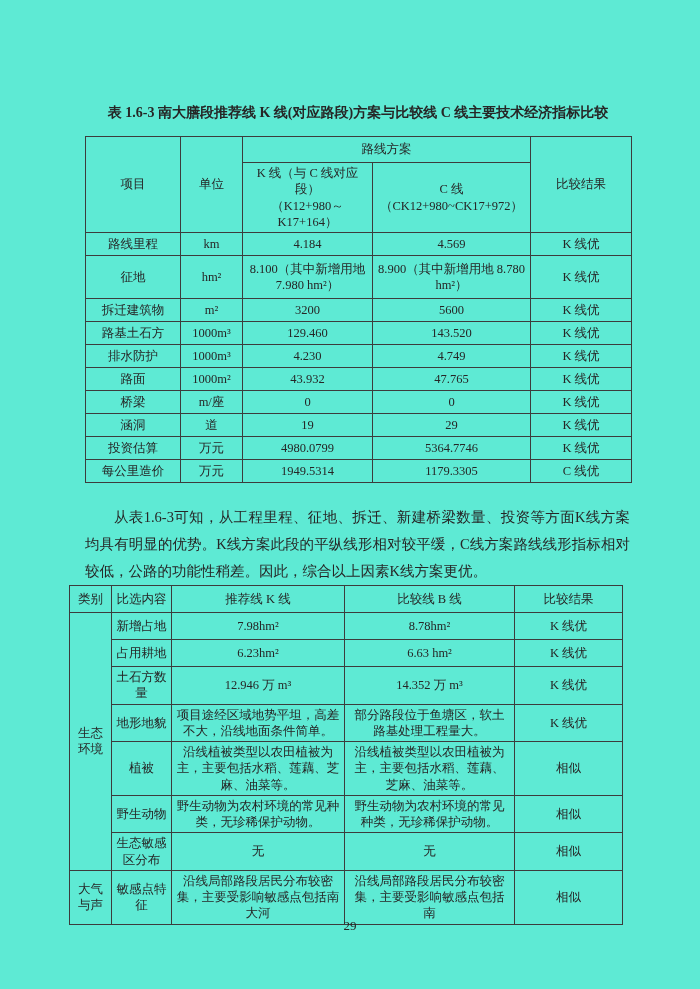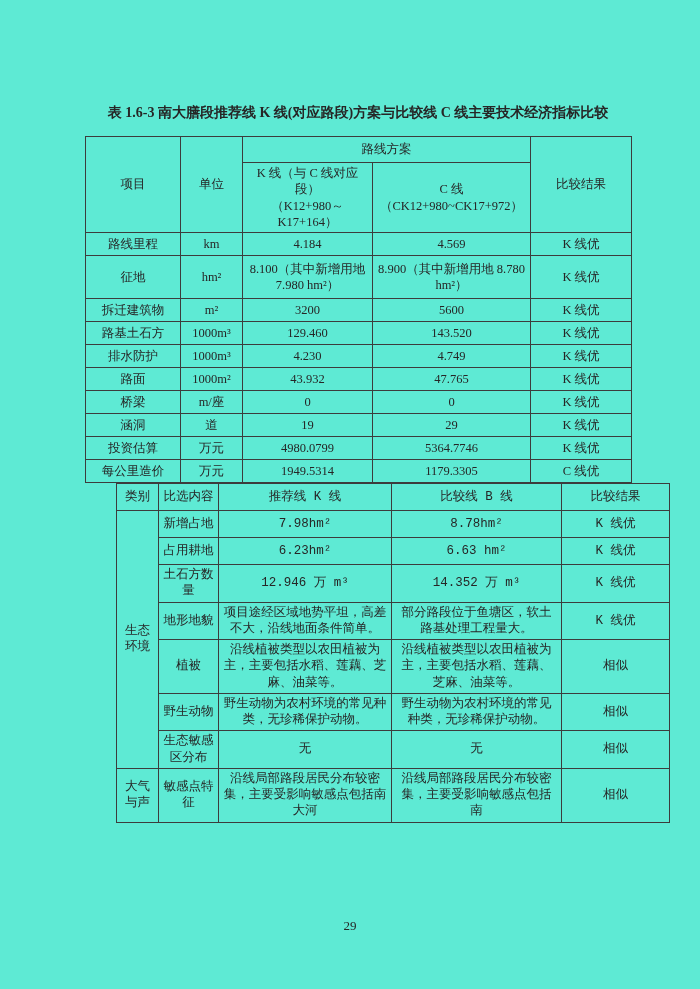--- a/index.html
+++ b/index.html
@@ -21,21 +21,21 @@
   }
   .t1-title { margin:103px 0 13px 85px; width:546px; }
   .t2-title { margin:5px 0 8px 78px; width:553px; }
   table.tbl {
     border-collapse:collapse;
     table-layout:fixed;
     font-size:12.5px;
     color:#262626;
   }
   .tbl1 { margin-left:85px; width:546px; }
-  .tbl2 { margin-left:116px; width:553px;font-family:Liberation Mono, monospace; }
+  .tbl2 { margin-left:69px; width:553px; }
   table.tbl td {
     border:1px solid #3c3c3c;
     padding:2px 4px;
     text-align:center;
     vertical-align:middle;
     line-height:1.3;
     overflow:hidden;
   }
   .tbl1 tr.hr1 td { height:21px; }
   .tbl1 tr.hr2 td { height:38px; }
@@ -164,20 +164,21 @@
       <tr class="dr">
         <td>每公里造价</td>
         <td>万元</td>
         <td>1949.5314</td>
         <td>1179.3305</td>
         <td>C 线优</td>
       </tr>
     </tbody>
   </table>
 
+  <p class="body-par">从表1.6-3可知，从工程里程、征地、拆迁、新建桥梁数量、投资等方面K线方案均具有明显的优势。K线方案此段的平纵线形相对较平缓，C线方案路线线形指标相对较低，公路的功能性稍差。因此，综合以上因素K线方案更优。</p>
 
 
 
   <table class="tbl tbl2">
     <colgroup>
       <col style="width:42px">
         <col style="width:60px">
         <col style="width:173px">
         <col style="width:170px">
         <col style="width:108px">

